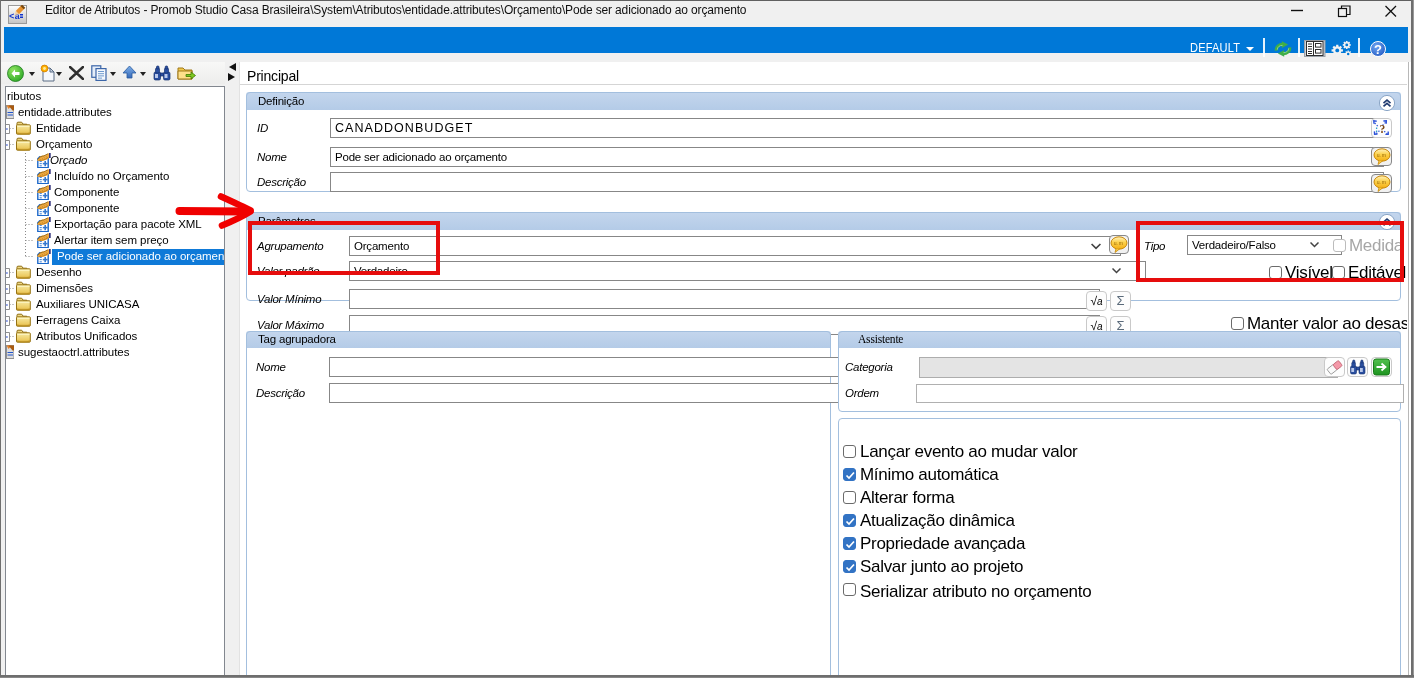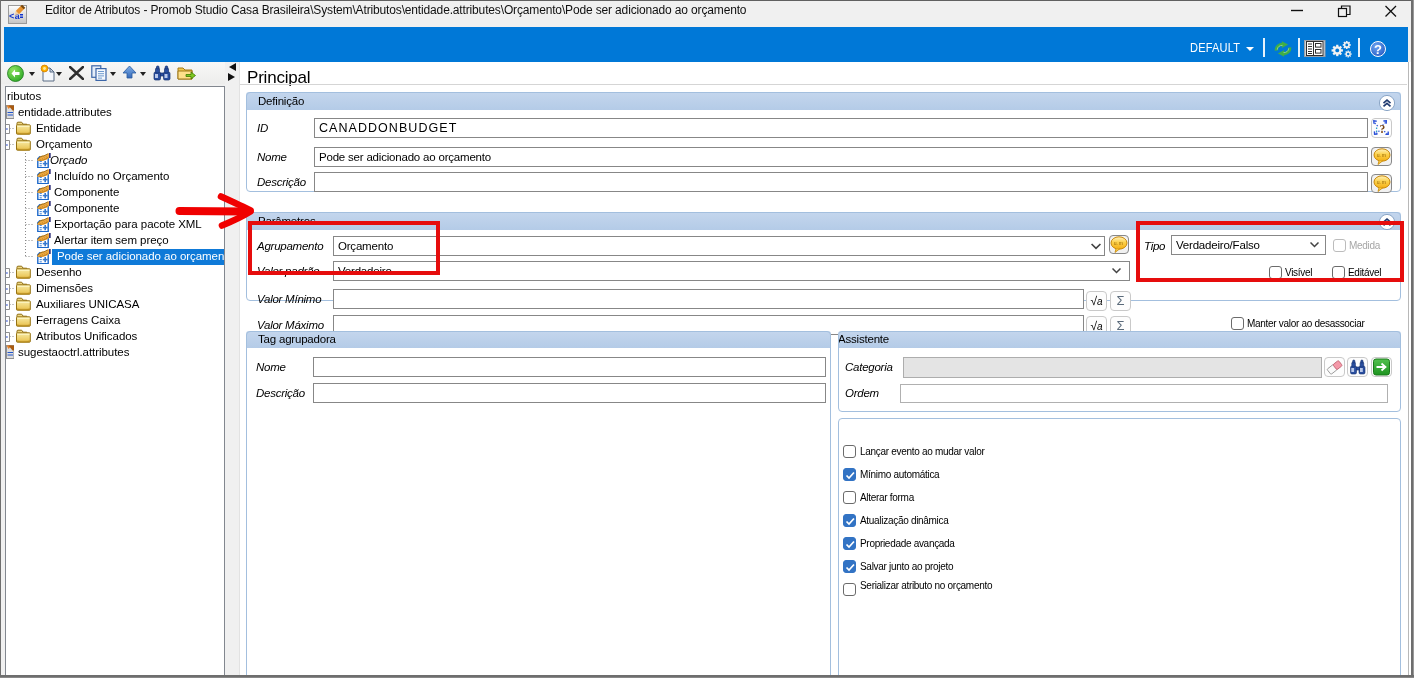--- a/index.html
+++ b/index.html
@@ -5,40 +5,40 @@
   * { margin:0; padding:0; box-sizing:border-box; }
   html,body { width:1414px; height:678px; overflow:hidden; }
   body { font-family:"Liberation Sans", sans-serif; font-size:11.5px; color:#000; background:#f0f0f0; position:relative; }
   #win { position:absolute; left:0; top:0; width:1414px; height:678px; background:#f0f0f0; }
   .abs { position:absolute; }
   .txt { letter-spacing:-0.25px; white-space:nowrap; }
   
   #titlebar { position:absolute; left:1px; top:1px; width:1410px; height:26px; background:#f0f0f0; }
   #title-text { position:absolute; left:44px; top:2px; font-size:12px; letter-spacing:-0.15px; color:#101010; white-space:nowrap; }
   
-  #bluebar { position:absolute; left:4px; top:27px; width:1404px; height:35px; background:#0078d7; }
+  #bluebar { position:absolute; left:4px; top:27px; width:1404px; height:26px; background:#0078d7; }
   
   #toolbar { position:absolute; left:1px; top:62px; width:224px; height:22px; background:linear-gradient(#f8f8f7,#ededec); }
   
   #tree { position:absolute; left:5px; top:86px; width:220px; height:590px; background:#fff; border:1px solid #82878f; overflow:hidden; }
   .trow { position:absolute; left:0; height:16px; line-height:16px; font-size:11.5px; letter-spacing:-0.05px; white-space:nowrap; }
   
   #main { position:absolute; left:239px; top:62px; width:1168px; height:615px; background:#fff; border-left:1px solid #e2e2e2; }
-  #ptab { position:absolute; left:7px; top:6px; font-size:17px; letter-spacing:-0.2px; }
+  #ptab { position:absolute; left:7px; top:6px; font-size:14px; letter-spacing:-0.2px; }
   #pline { position:absolute; left:0; top:22px; width:1168px; height:1px; background:#d5d5d5; }
   .panel { position:absolute; background:#fff; border-radius:4px; }
   .pborder { position:absolute; left:0; top:0; right:0; bottom:0; border:1px solid #a3bfde; border-radius:4px; pointer-events:none; }
   .phdr { position:absolute; left:0; top:0; right:0; height:18px; background:linear-gradient(#c4d6ed,#b4cbe7); border-radius:3px 3px 0 0; line-height:18px; padding-left:12px; font-size:11.5px; letter-spacing:-0.2px; }
-  .fld { position:absolute; background:#fff; border:1px solid #878787; font-size:11.5px; letter-spacing:-0.2px; line-height:18px; padding-left:4px; white-space:nowrap; }
+  .fld { position:absolute; background:#fff; border:1px solid #878787; font-size:11.5px; letter-spacing:-0.2px; line-height:18px; padding-left:4px; white-space:nowrap;margin-left:16px; }
   .lb { position:absolute; font-size:11.5px; letter-spacing:-0.25px; white-space:nowrap;font-style:italic; }
   .cb { position:absolute; width:13px; height:13px; border:1px solid #6b6b6b; border-radius:3px; background:#fff; }
   .cb.on { background:#3273c4; border-color:#3273c4; }
   .cb.dis { border-color:#bcbcbc; }
   .cb svg { position:absolute; left:1px; top:2px; }
-  .cblb { position:absolute; font-size:10px; letter-spacing:-0.3px; white-space:nowrap; }
+  .cblb { position:absolute; font-size:17px; letter-spacing:-0.3px; white-space:nowrap; }
   .sbtn { position:absolute; width:21px; height:20px; border:1px solid #c9c9c9; border-radius:4px; background:#fdfdfd; text-align:center; }
 </style>
 </head>
 <body>
 <div id="win">
 
   <div class="abs" style="left:0;top:0;width:1414px;height:1px;background:#606060;z-index:90;"></div>
   <div class="abs" style="left:0;top:0;width:1px;height:678px;background:#6e6e6e;z-index:90;"></div>
   <div class="abs" style="left:1407px;top:62px;width:4px;height:615px;background:#fff;z-index:89;"></div>
   <div class="abs" style="left:1408px;top:62px;width:1px;height:615px;background:#b8b8b8;z-index:89;"></div>
@@ -478,21 +478,21 @@
     <div class="panel" style="left:246px;top:331px;width:585px;height:360px;">
       <div class="phdr" style="height:17px;line-height:17px;">Tag agrupadora</div>
         <div class="pborder"></div>
       <div class="lb" style="left:10px;top:26px;line-height:20px;">Nome</div>
       <div class="fld" style="left:67px;top:26px;width:513px;height:20px;"></div>
       <div class="lb" style="left:10px;top:52px;line-height:20px;">Descrição</div>
       <div class="fld" style="left:67px;top:52px;width:513px;height:20px;"></div>
     </div>
 
     <div class="panel" style="left:838px;top:331px;width:563px;height:81px;">
-      <div class="phdr" style="height:17px;line-height:17px;padding-left:0;">Assistente</div>
+      <div class="phdr" style="height:17px;line-height:17px;padding-left:20px;font-family:Liberation Serif, serif;">Assistente</div>
         <div class="pborder"></div>
       <div class="lb" style="left:7px;top:26px;line-height:20px;">Categoria</div>
       <div class="fld" style="left:65px;top:26px;width:419px;height:21px;background:#e4e4e4;border-color:#adadad;"></div>
       <div class="sbtn" style="left:486px;top:26px;">
         <svg width="19" height="18" viewBox="0 0 19 18">
           <g transform="rotate(-38 9 9)">
             <rect x="2" y="6.5" width="8.5" height="6.5" rx="1" fill="#fafafa" stroke="#9a9a9a" stroke-width="0.9"></rect>
             <rect x="9.5" y="6.5" width="7" height="6.5" rx="1.2" fill="#f498a8" stroke="#c56a78" stroke-width="0.9"></rect>
           </g>
         </svg>
@@ -546,21 +546,21 @@
           </svg>
         </div>
       <div class="cblb" style="left:22px;top:119px;line-height:13px;">Propriedade avançada</div>
       <div class="cb on" style="left:5px;top:142px;">
           <svg width="11" height="9" viewBox="0 0 11 9">
             <path d="M1.5 4.5 L4 7 L9 1.5" fill="none" stroke="#fff" stroke-width="1.7"></path>
           </svg>
         </div>
       <div class="cblb" style="left:22px;top:142px;line-height:13px;">Salvar junto ao projeto</div>
       <div class="cb" style="left:5px;top:165px;"></div>
-      <div class="cblb" style="left:22px;top:161px;line-height:13px;">Serializar atributo no orçamento</div>
+      <div class="cblb" style="left:22px;top:167px;line-height:13px;">Serializar atributo no orçamento</div>
     </div>
   </div>
   <svg width="0" height="0" style="position:absolute">
       <defs>
     <linearGradient id="ggrn" x1="0" y1="0" x2="0" y2="1">
           <stop offset="0" stop-color="#52c14e"></stop>
           <stop offset="1" stop-color="#1d9420"></stop>
         </linearGradient>
   </defs>
     </svg>

